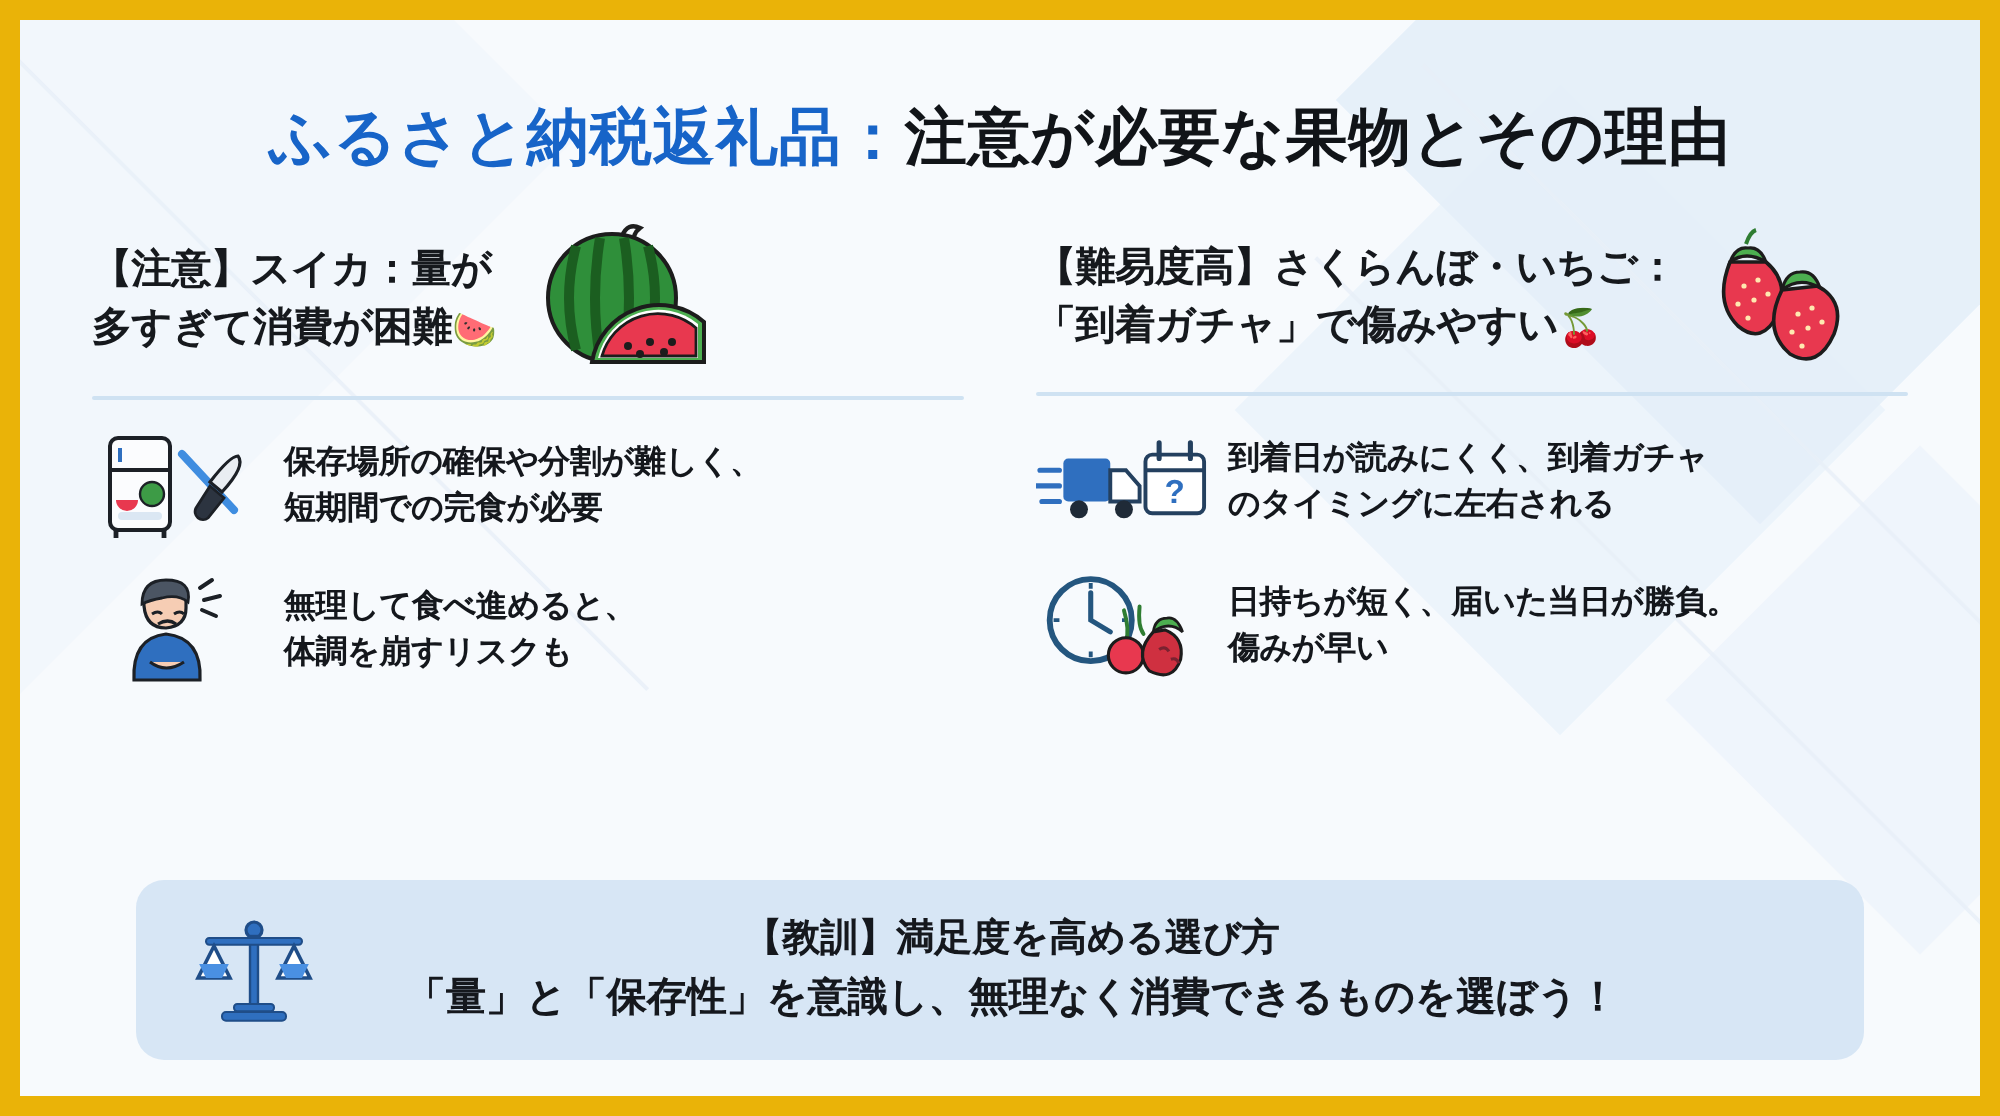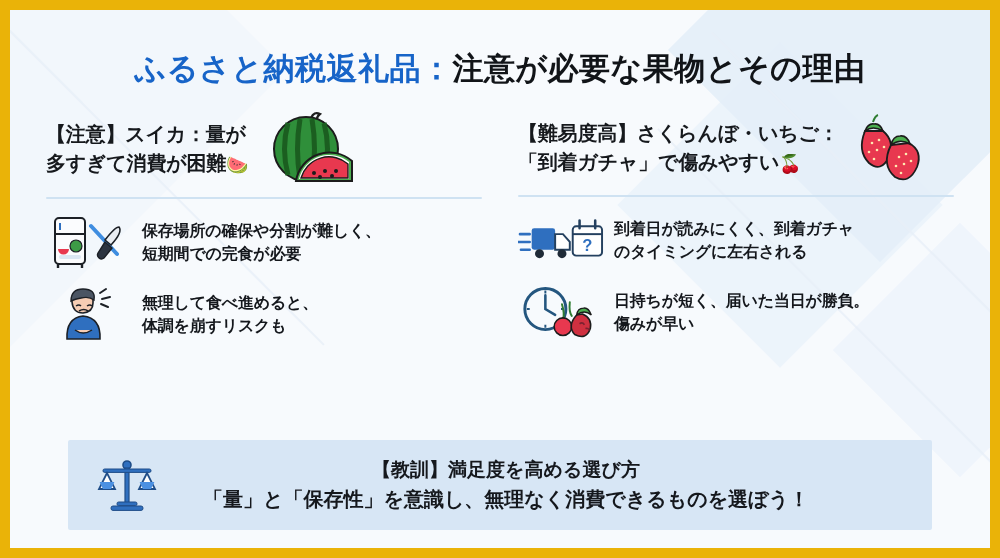--- a/index.html
+++ b/index.html
@@ -155,21 +155,21 @@
     letter-spacing: -.2px;
   }
 
   
   .summary {
     position: absolute;
     left: 58px;
     right: 58px;
     bottom: 18px;
     background: #d7e6f5;
-    border-radius: 2px;
+    border-radius: 14px;
     display: flex;
     align-items: center;
     padding: 16px 18px;
     box-sizing: border-box;
     min-height: 74px;
   }
   .summary-icon {
     flex: 0 0 82px;
     display: flex;
     align-items: center;

